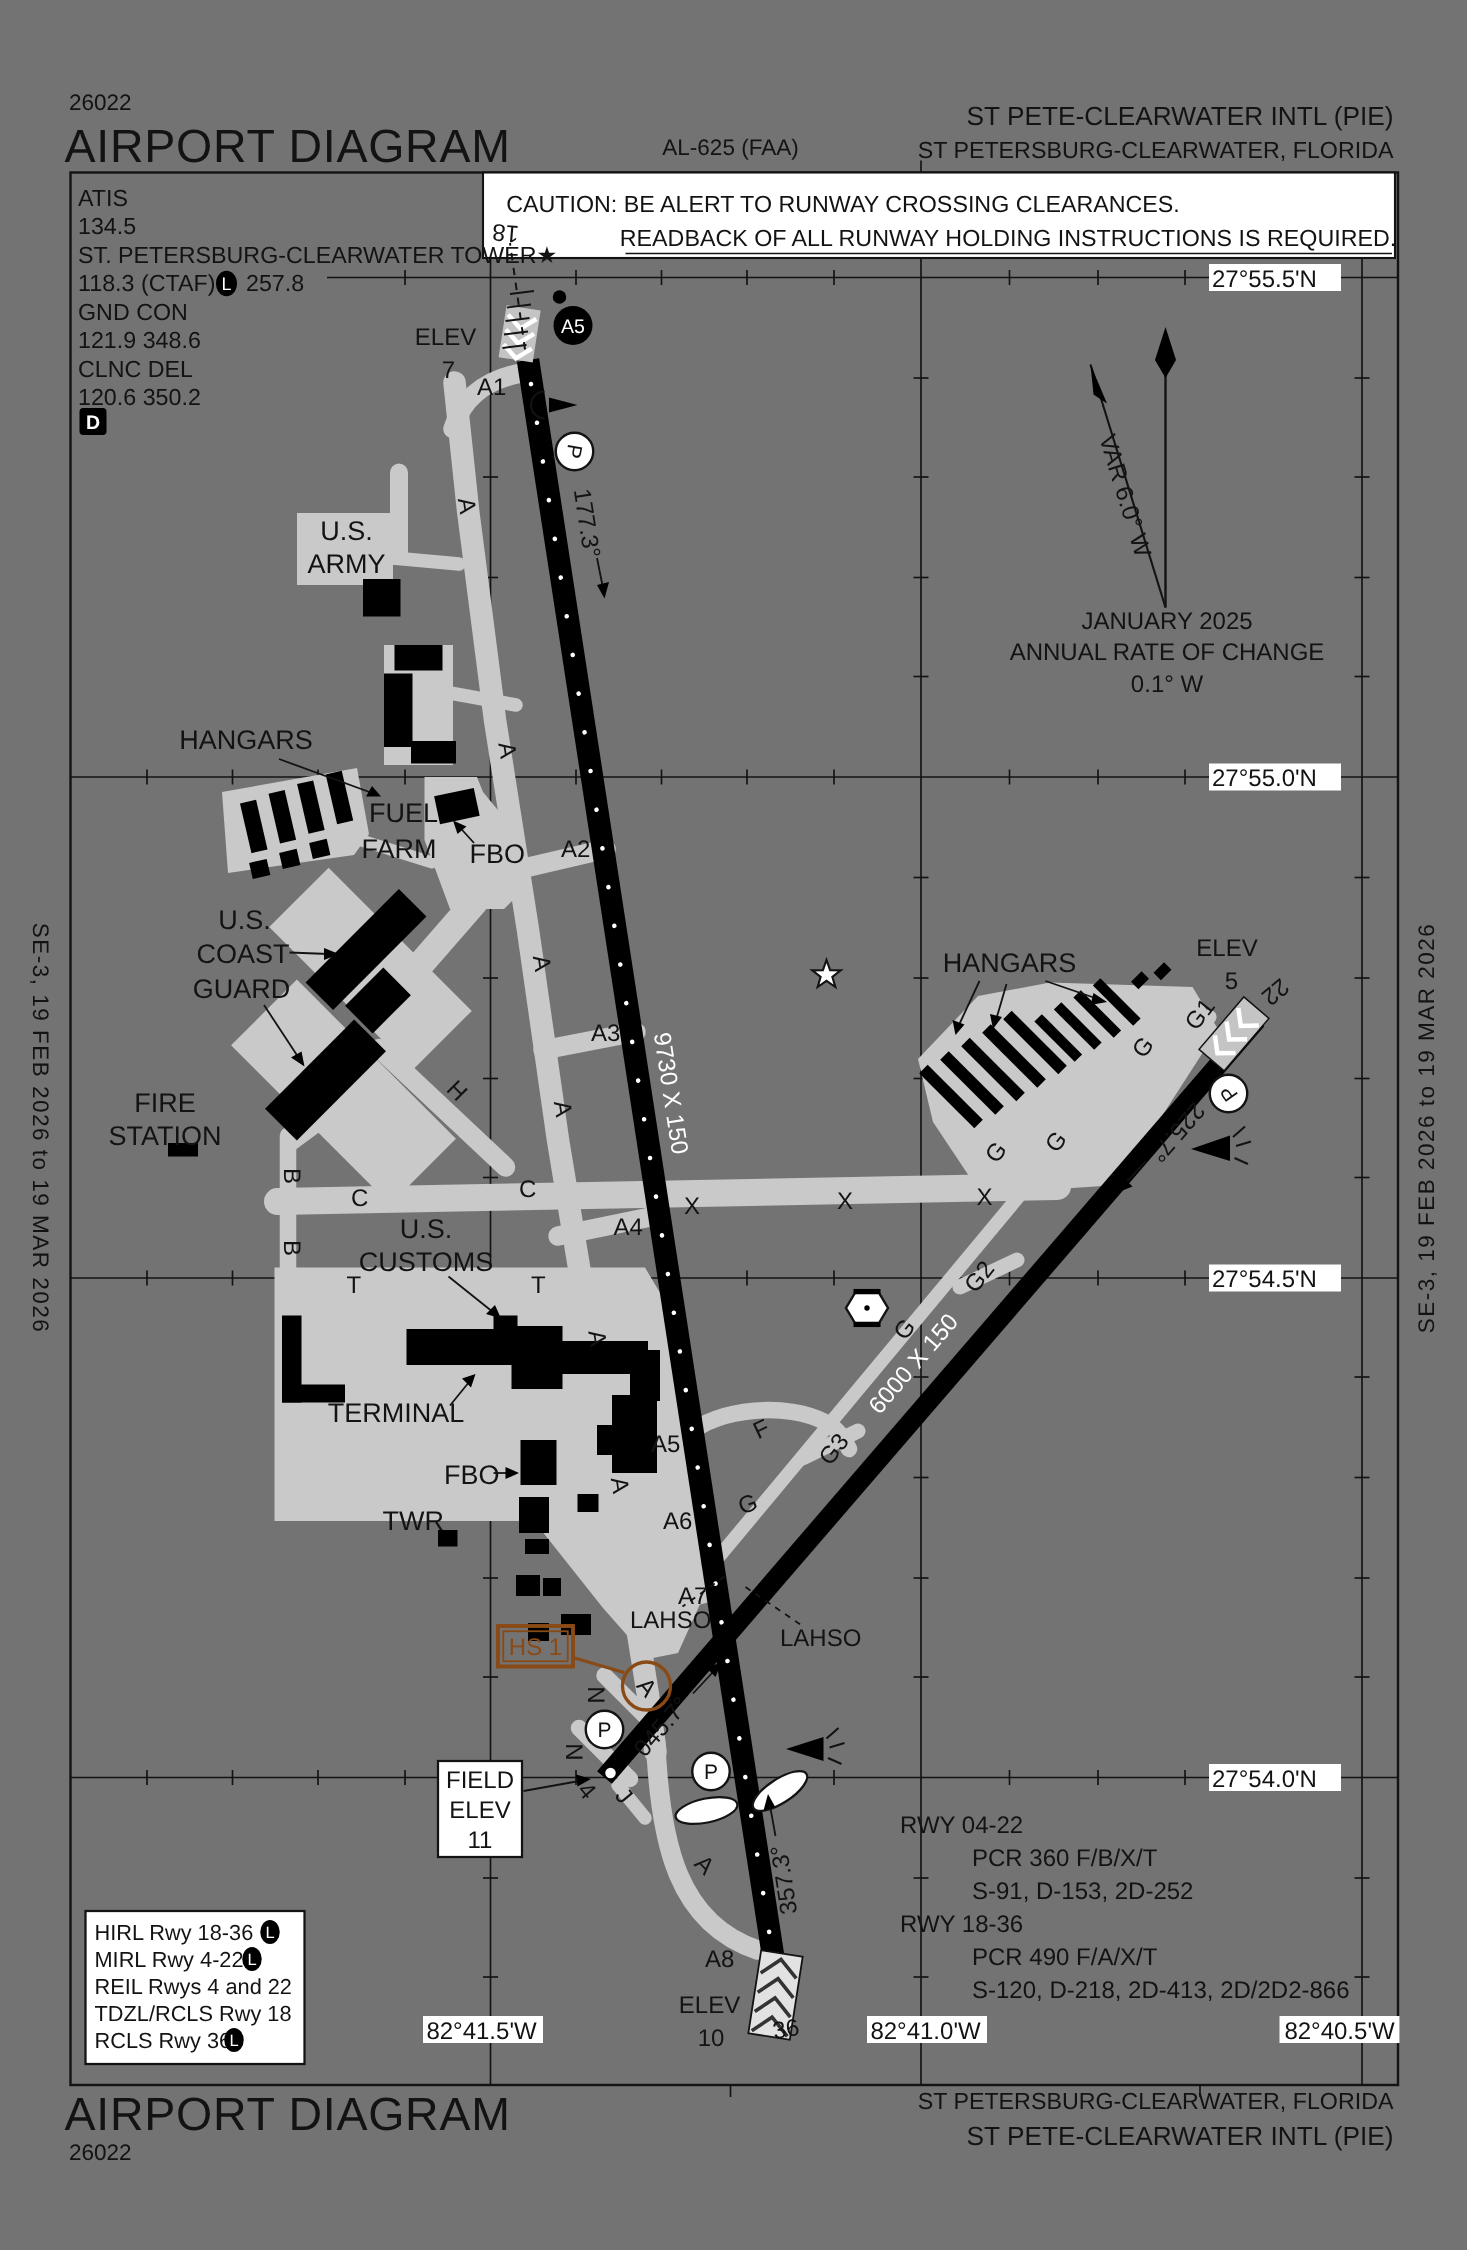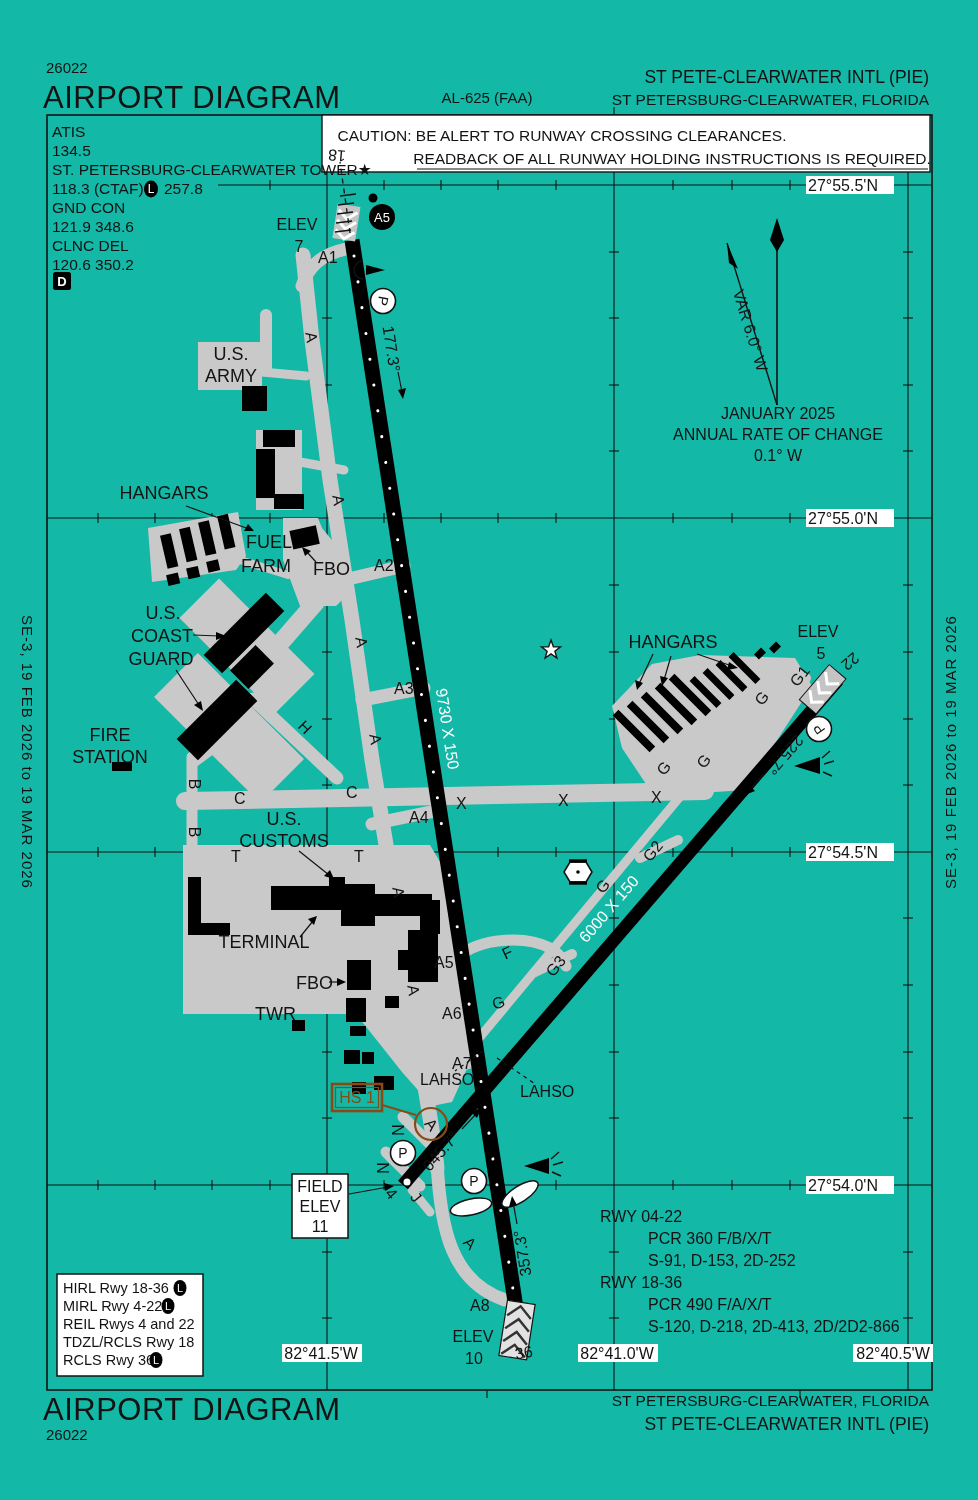--- a/index.html
+++ b/index.html
@@ -1,16 +1,16 @@
 <!DOCTYPE html>
 <html><head>
 <meta charset="utf-8">
 <style>
   html,body{margin:0;padding:0;background:#ffffff;}
-  .page{position:relative;width:978px;height:1500px;background:#14b8a6;overflow:hidden;}
+  .page{position:relative;width:978px;height:1500px;background:#737373;overflow:hidden;}
   svg{position:absolute;left:0;top:0;}
   text{font-family:"Liberation Sans","DejaVu Sans",sans-serif;fill:#131313;}
   .f-title{font-size:31px;letter-spacing:.5px;}
   .f-num{font-size:15px;}
   .f-hdr{font-size:17.5px;}
   .f-city{font-size:15.5px;}
   .f-comm{font-size:15.5px;}
   .f-caution{font-size:15.5px;}
   .f-lab{font-size:18px;}
   .f-tw{font-size:16px;}

